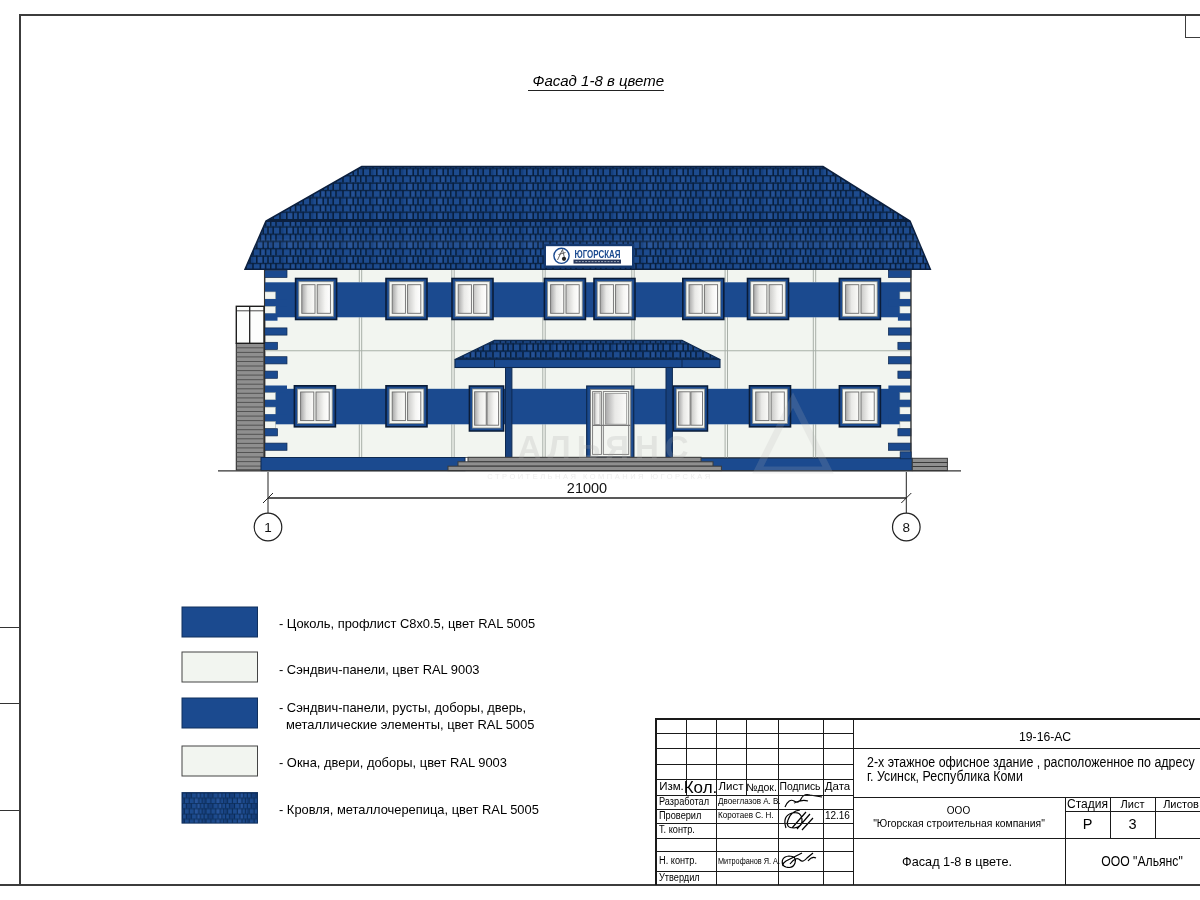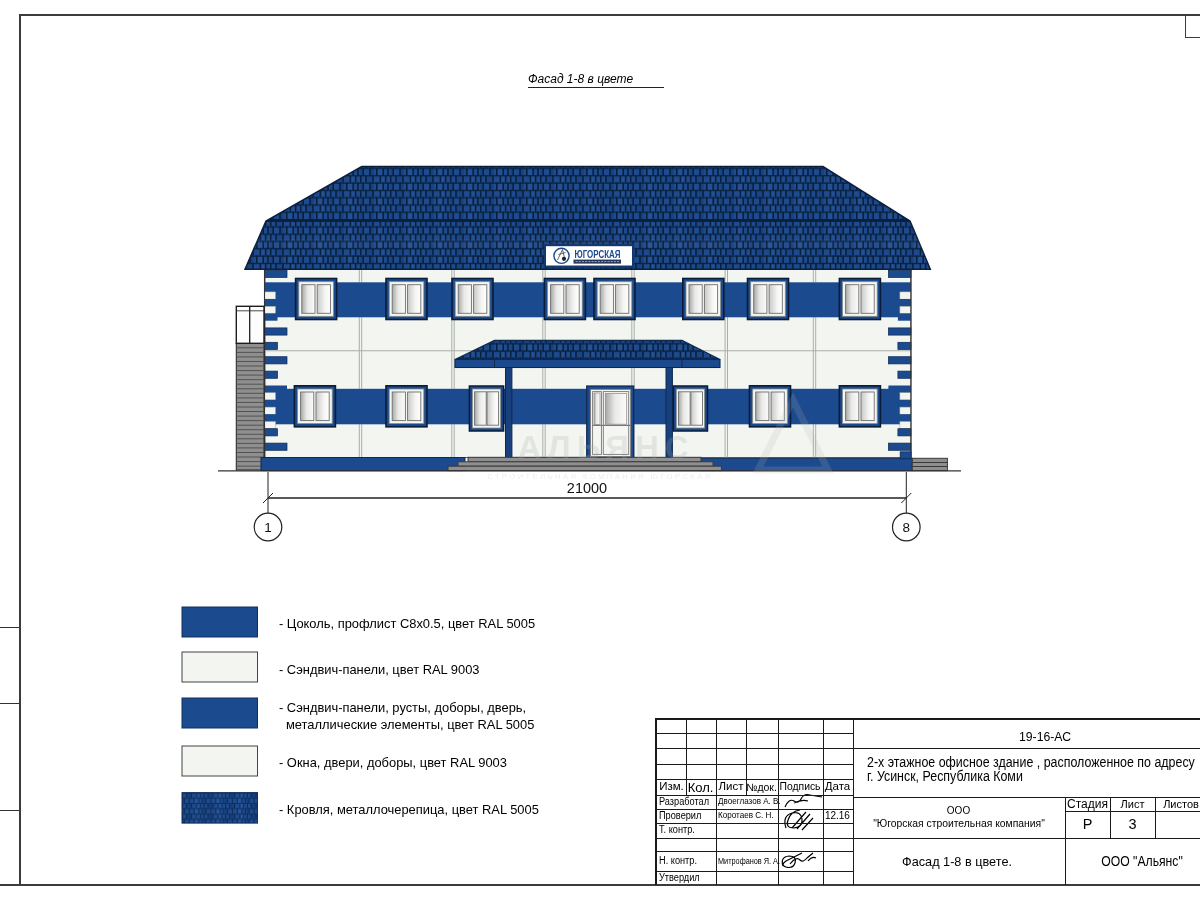--- a/index.html
+++ b/index.html
@@ -12,21 +12,21 @@
 
 <div class="ln" style="left:0;top:884px;width:1200px;height:1.6px;background:#3c3c3c;"></div>
 
 <div class="ln" style="left:1185px;top:15px;width:1.4px;height:21.5px;background:#3c3c3c;"></div>
 <div class="ln" style="left:1185px;top:36.5px;width:15px;height:1.4px;background:#3c3c3c;"></div>
 
 <div class="ln" style="left:0;top:627px;width:19px;height:1.2px;background:#333;"></div>
 <div class="ln" style="left:0;top:703px;width:19px;height:1.2px;background:#333;"></div>
 <div class="ln" style="left:0;top:809.5px;width:19px;height:1.2px;background:#333;"></div>
 
-<div class="t" style="left:528px;top:72.5px;width:136px;text-align:left;font-size:12px;font-style:italic;">Фасад 1-8 в цвете<div style="height:1.4px;background:#222;margin-top:2.5px;"></div></div>
+<div class="t" style="left:528px;top:72.5px;width:136px;text-align:right;font-size:15px;font-style:italic;">Фасад 1-8 в цвете<div style="height:1.4px;background:#222;margin-top:2.5px;"></div></div>
 <svg style="position:absolute;left:0;top:0;" width="1200" height="900" viewBox="0 0 1200 900">
       <defs>
 <linearGradient id="gl" x1="0" y1="0" x2="1" y2="0">
           <stop offset="0" stop-color="#a7a7a7"></stop>
           <stop offset="0.45" stop-color="#e9e9e7"></stop>
           <stop offset="1" stop-color="#fbfbf9"></stop>
         </linearGradient>
 <linearGradient id="gl2" x1="0" y1="0" x2="1" y2="0">
           <stop offset="0" stop-color="#c9c9c7"></stop>
           <stop offset="0.6" stop-color="#f5f5f3"></stop>
@@ -281,21 +281,21 @@
 <div class="ln" style="left:715.7px;top:718px;width:1.1px;height:167px;background:#1a1a1a;"></div>
 <div class="ln" style="left:745.7px;top:718px;width:1.1px;height:77px;background:#1a1a1a;"></div>
 <div class="ln" style="left:777.5px;top:718px;width:1.1px;height:167px;background:#1a1a1a;"></div>
 <div class="ln" style="left:822.5px;top:718px;width:1.1px;height:167px;background:#1a1a1a;"></div>
 <div class="ln" style="left:852.5px;top:718px;width:1.8px;height:167px;background:#1a1a1a;"></div>
 <div class="ln" style="left:1065px;top:796.5px;width:1.4px;height:88.5px;background:#1a1a1a;"></div>
 <div class="ln" style="left:1110px;top:796.5px;width:1.4px;height:42.39999999999998px;background:#1a1a1a;"></div>
 <div class="ln" style="left:1155px;top:796.5px;width:1.4px;height:42.39999999999998px;background:#1a1a1a;"></div>
 
 <div class="t" style="left:671.5px;top:787.3px;font-size:11.5px;transform:translate(-50%,-50%);">Изм.</div>
-<div class="t" style="left:700.5px;top:787.3px;font-size:13px;transform:translate(-50%,-50%);">Кол.</div>
+<div class="t" style="left:700.5px;top:787.3px;font-size:17px;transform:translate(-50%,-50%);">Кол.</div>
 <div class="t" style="left:731px;top:787.3px;font-size:11.5px;transform:translate(-50%,-50%);">Лист</div>
 <div class="t" style="left:761.5px;top:787.3px;font-size:10.5px;transform:translate(-50%,-50%);">№док.</div>
 <div class="t" style="left:800px;top:787.3px;font-size:11.5px;transform:translate(-50%,-50%) scaleX(0.9);">Подпись</div>
 <div class="t" style="left:837.5px;top:787.3px;font-size:11.5px;transform:translate(-50%,-50%);text-align:center;">Дата</div>
 
 <div class="t" style="left:658.5px;top:802.3px;font-size:10px;transform-origin:left center;transform:translateY(-50%) scaleX(0.92);">Разработал</div>
 <div class="t" style="left:658.5px;top:816.3px;font-size:10px;transform-origin:left center;transform:translateY(-50%) scaleX(0.92);">Проверил</div>
 <div class="t" style="left:658.5px;top:830.3px;font-size:10px;transform-origin:left center;transform:translateY(-50%) scaleX(0.92);">Т. контр.</div>
 <div class="t" style="left:658.5px;top:861.2px;font-size:10px;transform-origin:left center;transform:translateY(-50%) scaleX(0.92);">Н. контр.</div>
 <div class="t" style="left:658.5px;top:878px;font-size:10px;transform-origin:left center;transform:translateY(-50%) scaleX(0.92);">Утвердил</div>

